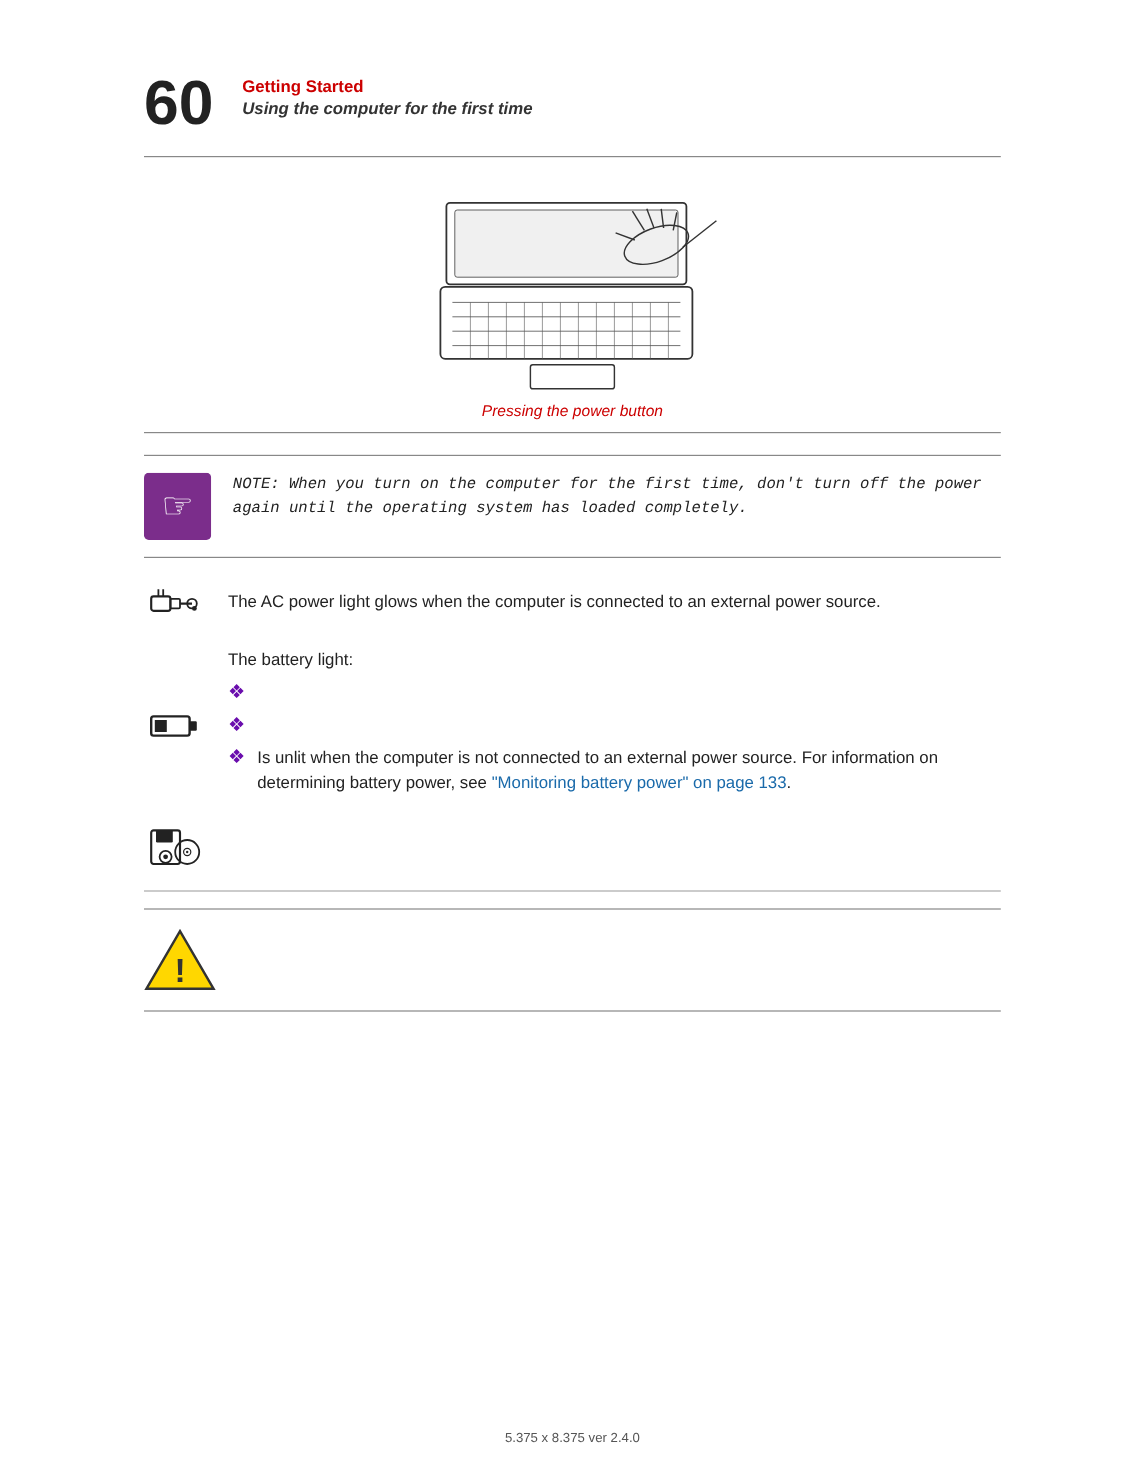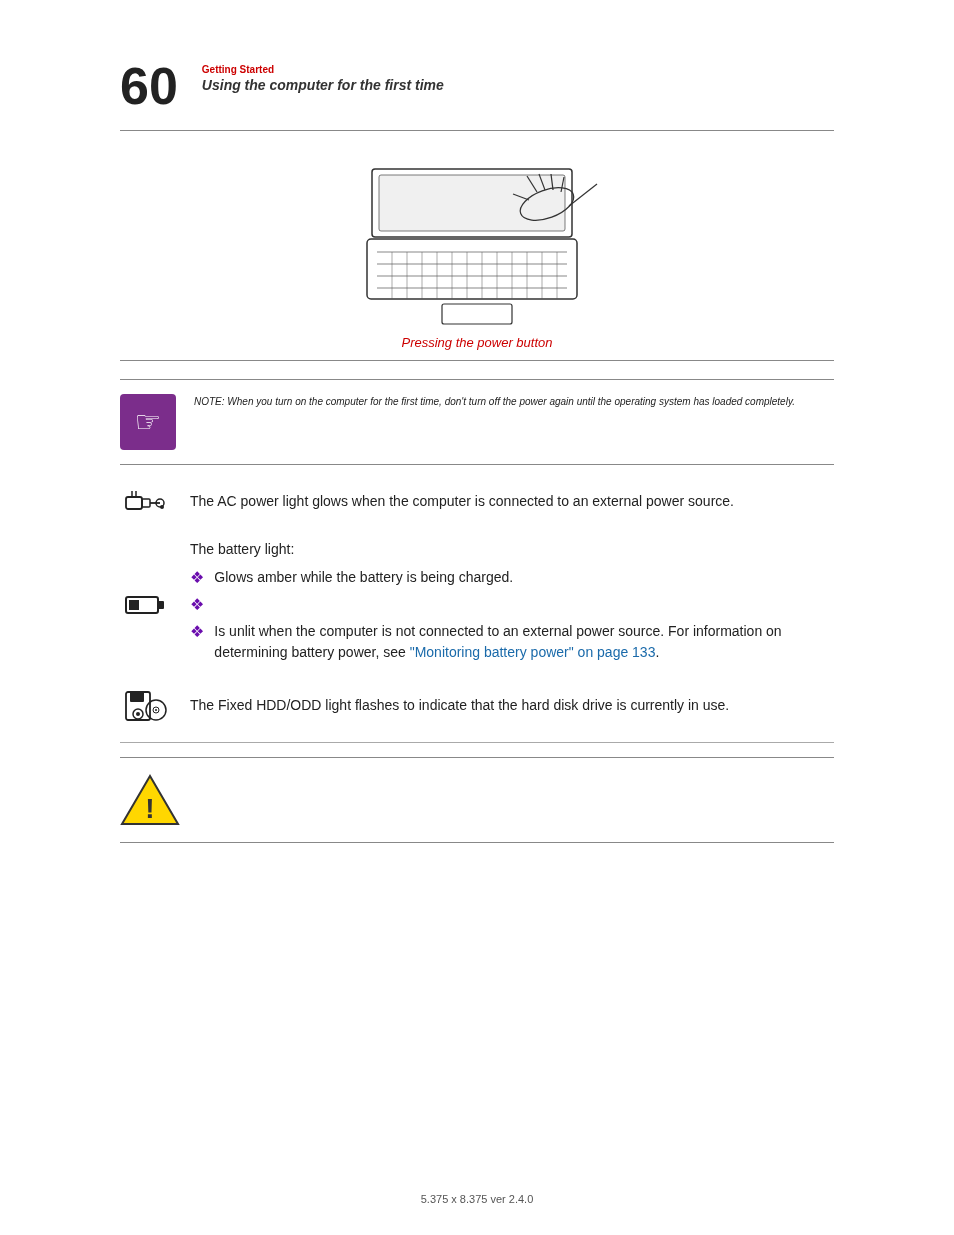--- a/index.html
+++ b/index.html
@@ -36,21 +36,21 @@
     }
 
     .header-text {
       display: flex;
       flex-direction: column;
       justify-content: flex-start;
       padding-top: 4px;
     }
 
     .chapter-title {
-      font-size: 10px;
+      font-size: 14px;
       font-weight: bold;
       color: #cc0000;
       font-family: Arial, sans-serif;
       margin-bottom: 2px;
     }
 
     .chapter-subtitle {
       font-size: 14px;
       font-style: italic;
       color: #333;
@@ -104,25 +104,25 @@
     }
 
     .note-icon {
       width: 56px;
       height: 56px;
       flex-shrink: 0;
       margin-right: 18px;
     }
 
     .note-text {
-      font-size: 10px;
+      font-size: 13px;
       font-style: italic;
       color: #222;
       line-height: 1.5;
-      font-family: Liberation Sans, sans-serif;
+      font-family: Liberation Mono, monospace;
     }
 
     
     .info-row {
       display: flex;
       align-items: center;
       margin: 18px 0;
     }
 
     .info-icon {
@@ -319,21 +319,20 @@
         <rect x="2" y="10" width="32" height="16" rx="2" fill="none" stroke="#222" stroke-width="2"></rect>
         <rect x="34" y="14" width="6" height="8" rx="1" fill="#222"></rect>
         <rect x="5" y="13" width="10" height="10" fill="#222"></rect>
       </svg>
     </div>
     <div class="info-content">
       <span>The battery light:</span>
       <ul class="bullet-list">
         <li>
           <span class="bullet-diamond">❖</span>
-          <span>Glows amber while the battery is being charged.</span>
         </li>
         <li>
           <span class="bullet-diamond">❖</span>
         </li>
         <li>
           <span class="bullet-diamond">❖</span>
           <span>
             <span>Is unlit when the computer is not connected to an external power source. For information on determining battery power, see </span><a class="link-text" href="#">"Monitoring battery power" on page 133</a><span>.</span>
           </span>
         </li>
@@ -349,21 +348,20 @@
         <rect x="2" y="4" width="24" height="28" rx="2" fill="none" stroke="#222" stroke-width="1.8"></rect>
         <rect x="6" y="4" width="14" height="10" fill="#222" rx="1"></rect>
         <circle cx="14" cy="26" r="5" fill="none" stroke="#222" stroke-width="1.5"></circle>
         <circle cx="14" cy="26" r="2" fill="#222"></circle>
 
         <circle cx="32" cy="22" r="10" fill="none" stroke="#222" stroke-width="1.5"></circle>
         <circle cx="32" cy="22" r="3" fill="none" stroke="#222" stroke-width="1"></circle>
         <circle cx="32" cy="22" r="1" fill="#222"></circle>
       </svg>
     </div>
-    <div class="info-content">The Fixed HDD/ODD light flashes to indicate that the hard disk drive is currently in use.</div>
   </div>
 
   <hr class="hr-thin">
 
   <div class="caution-box">
     <div class="caution-icon">
       
       <svg width="60" height="56" viewBox="0 0 60 56" xmlns="http://www.w3.org/2000/svg">
         <polygon points="30,4 58,52 2,52" fill="#FFD700" stroke="#333" stroke-width="2"></polygon>
         <text x="30" y="46" text-anchor="middle" fill="#333" font-size="28" font-family="Arial" font-weight="bold">!</text>

